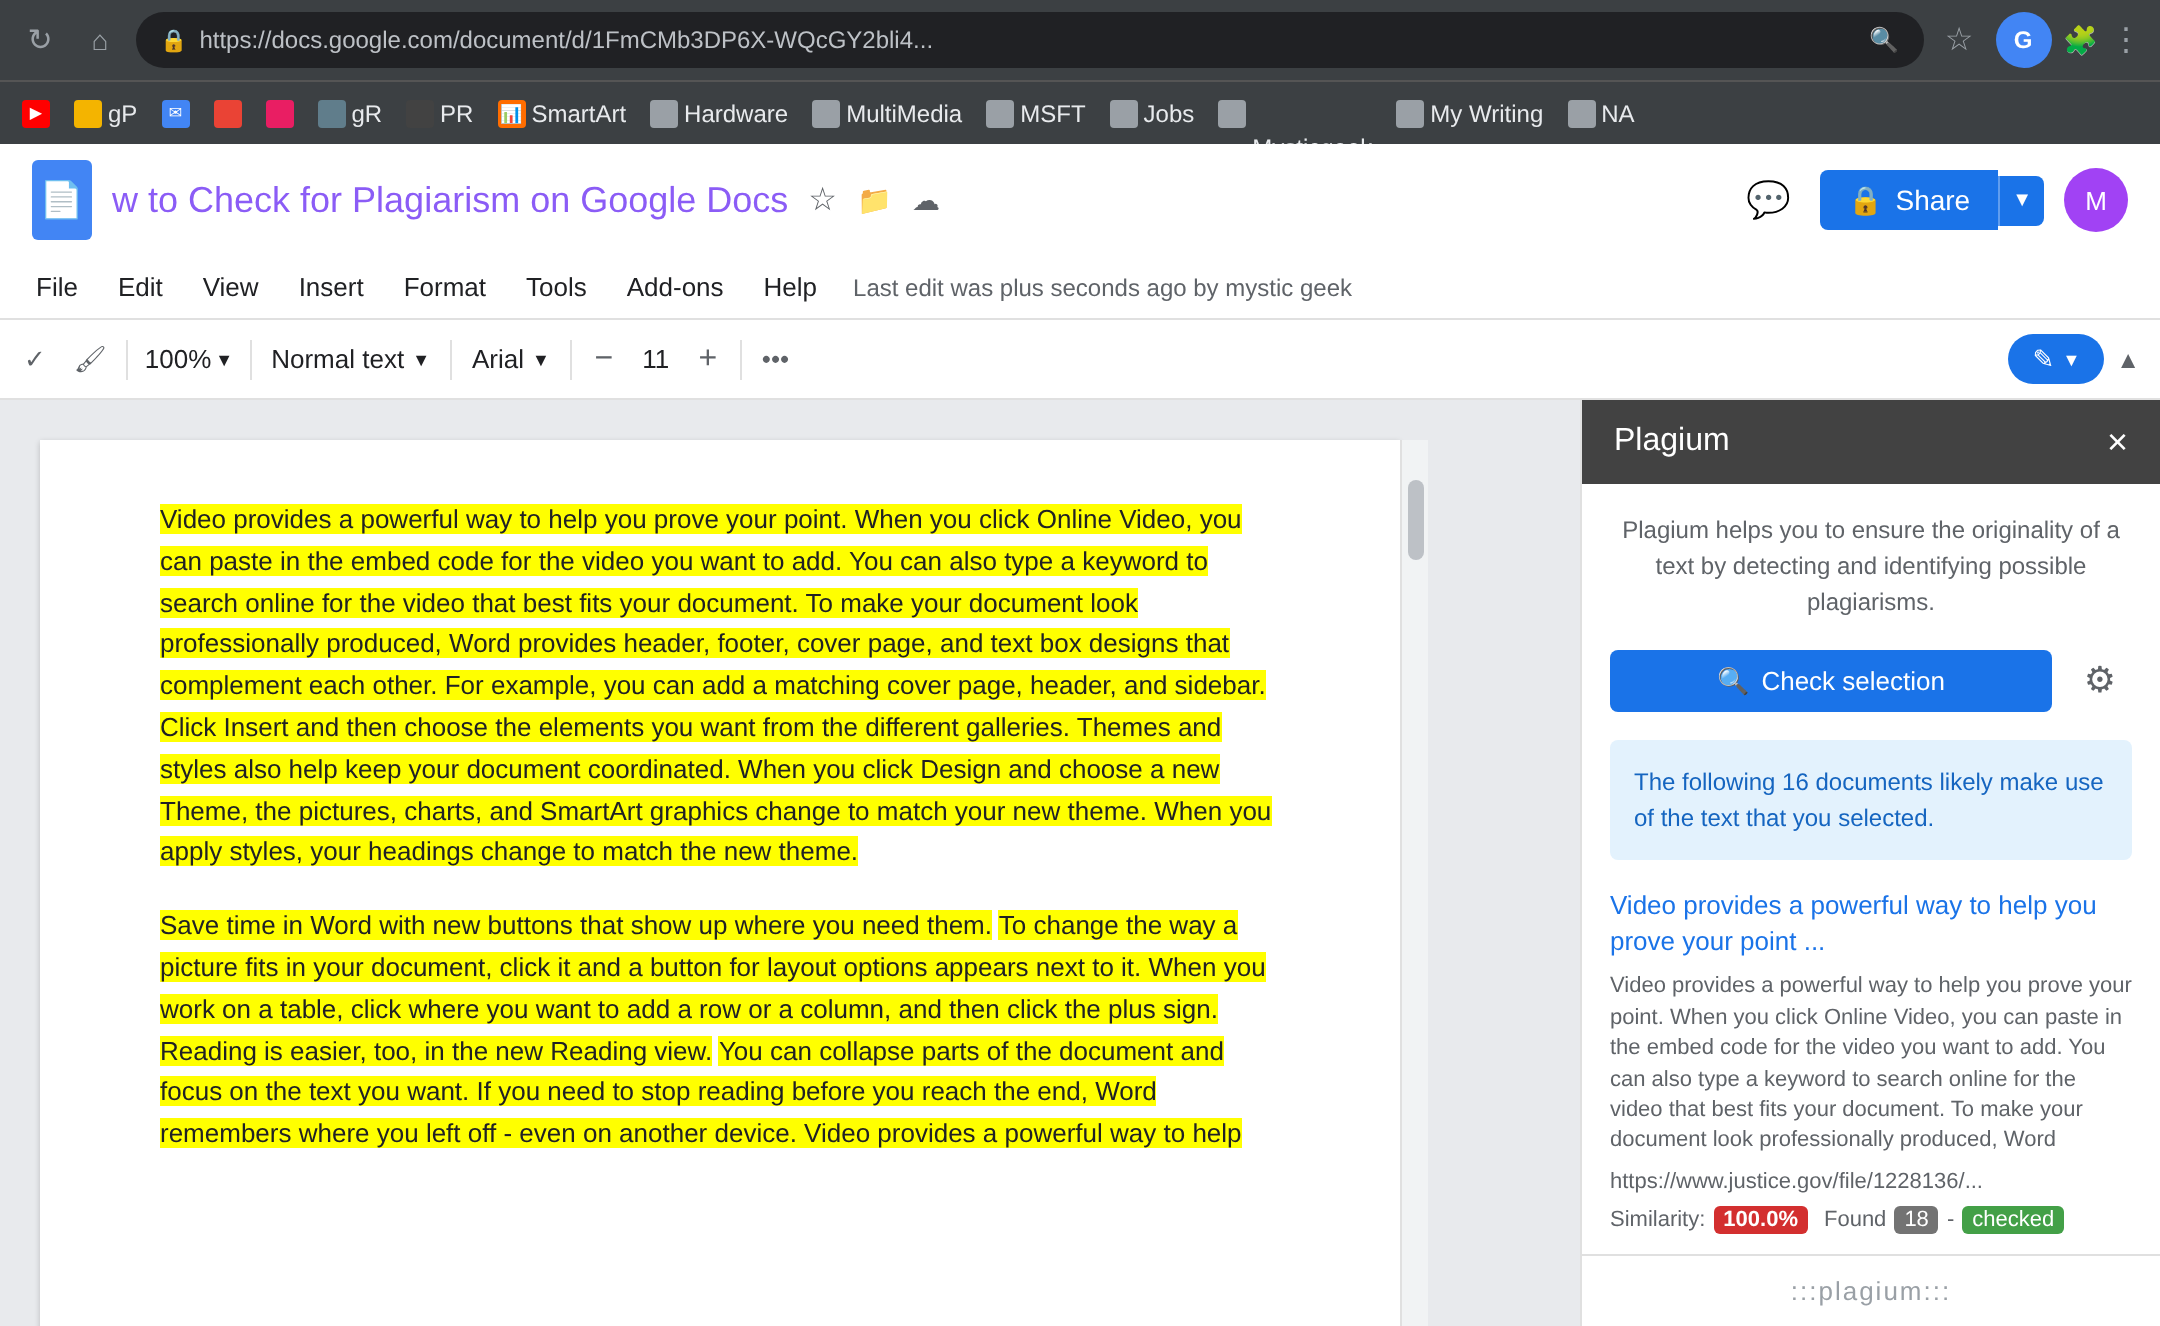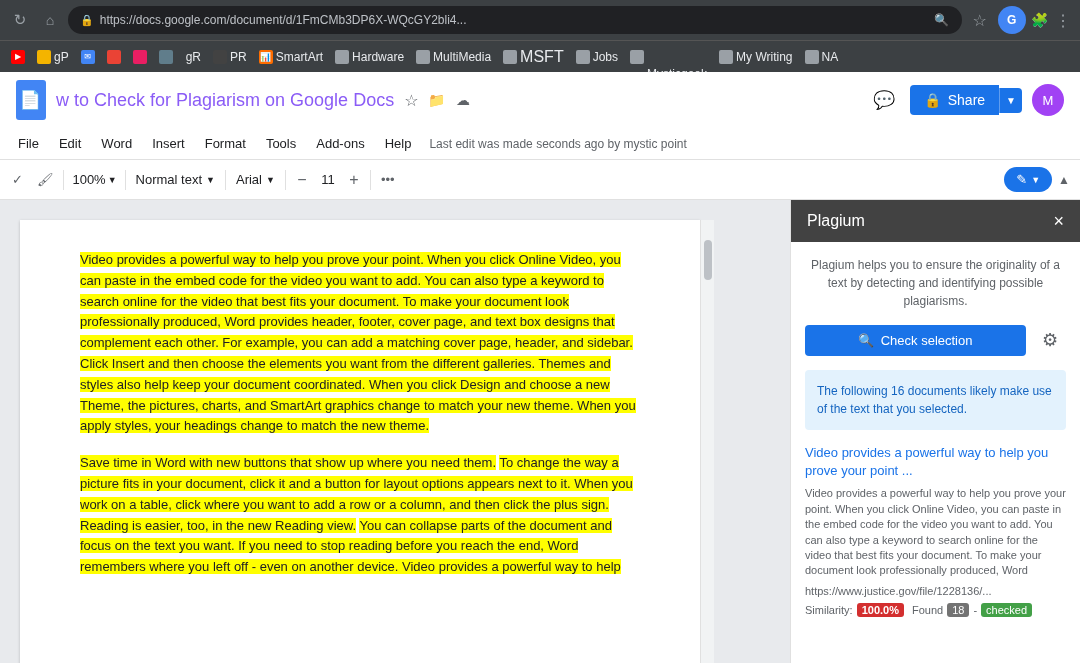--- a/index.html
+++ b/index.html
@@ -32,21 +32,21 @@
   </div>
   <div style="display:flex; align-items:center; gap:3px; padding:3px 5px; border-radius:4px; cursor:pointer;">
     <span style="background:#4285f4; width:14px; height:14px; border-radius:2px; display:inline-block; font-size:8px; display:flex; align-items:center; justify-content:center; color:white;">✉</span>
   </div>
   <div style="display:flex; align-items:center; gap:3px; padding:3px 5px; border-radius:4px; cursor:pointer; color:#e8eaed; font-size:12px;">
     <span style="background:#ea4335; width:14px; height:14px; border-radius:2px; display:inline-block;"></span>
   </div>
   <div style="display:flex; align-items:center; gap:3px; padding:3px 5px; border-radius:4px; cursor:pointer;">
     <span style="background:#e91e63; width:14px; height:14px; border-radius:2px; display:inline-block;"></span>
   </div>
-  <div style="display:flex; align-items:center; gap:13px; padding:3px 5px; border-radius:4px; cursor:pointer; color:#e8eaed; font-size:12px;">
+  <div style="display:flex; align-items:center; gap:3px; padding:3px 5px; border-radius:4px; cursor:pointer; color:#e8eaed; font-size:12px;">
     <span style="background:#607d8b; width:14px; height:14px; border-radius:2px; display:inline-block;"></span>
     <span style="font-size:12px;">gR</span>
   </div>
   <div style="display:flex; align-items:center; gap:3px; padding:3px 5px; border-radius:4px; cursor:pointer; color:#e8eaed; font-size:12px;">
     <span style="background:#424242; width:14px; height:14px; border-radius:2px; display:inline-block;"></span>
     <span style="font-size:12px;">PR</span>
   </div>
   <div style="display:flex; align-items:center; gap:3px; padding:3px 5px; border-radius:4px; cursor:pointer; color:#e8eaed; font-size:12px;">
     <span style="background:#ff6d00; width:14px; height:14px; border-radius:2px; display:inline-block; font-size:9px; display:flex; align-items:center; justify-content:center; color:white;">📊</span>
     <span style="font-size:12px;">SmartArt</span>
@@ -54,21 +54,21 @@
   <div style="display:flex; align-items:center; gap:3px; padding:3px 5px; border-radius:4px; cursor:pointer; color:#e8eaed; font-size:12px;">
     <span style="background:#9aa0a6; width:14px; height:14px; border-radius:2px; display:inline-block;"></span>
     <span style="font-size:12px;">Hardware</span>
   </div>
   <div style="display:flex; align-items:center; gap:3px; padding:3px 5px; border-radius:4px; cursor:pointer; color:#e8eaed; font-size:12px;">
     <span style="background:#9aa0a6; width:14px; height:14px; border-radius:2px; display:inline-block;"></span>
     <span style="font-size:12px;">MultiMedia</span>
   </div>
   <div style="display:flex; align-items:center; gap:3px; padding:3px 5px; border-radius:4px; cursor:pointer; color:#e8eaed; font-size:12px;">
     <span style="background:#9aa0a6; width:14px; height:14px; border-radius:2px; display:inline-block;"></span>
-    <span style="font-size:16px;">MSFT</span>
+    <span style="font-size:12px;">MSFT</span>
   </div>
   <div style="display:flex; align-items:center; gap:3px; padding:3px 5px; border-radius:4px; cursor:pointer; color:#e8eaed; font-size:12px;">
     <span style="background:#9aa0a6; width:14px; height:14px; border-radius:2px; display:inline-block;"></span>
     <span style="font-size:12px;">Jobs</span>
   </div>
   <div style="display:flex; align-items:center; gap:3px; padding:3px 5px; border-radius:4px; cursor:pointer; color:#e8eaed; font-size:12px;">
     <span style="background:#9aa0a6; width:14px; height:14px; border-radius:2px; display:inline-block;"></span>
     <span style="font-size:12px;margin-top:35px;">Mysticgeek</span>
   </div>
   <div style="display:flex; align-items:center; gap:3px; padding:3px 5px; border-radius:4px; cursor:pointer; color:#e8eaed; font-size:12px;">
@@ -97,27 +97,27 @@
     <button style="background:#1a73e8; color:white; border:none; border-left:1px solid rgba(255,255,255,0.3); border-radius:0 4px 4px 0; padding:7px 6px; cursor:pointer; font-size:10px;">▼</button>
   </div>
   <div style="width:32px; height:32px; border-radius:50%; background:#a142f4; display:flex; align-items:center; justify-content:center; color:white; font-size:13px; font-weight:500; cursor:pointer;">
     <span>M</span>
   </div>
 </div>
 
 <div style="background:#fff; height:32px; display:flex; align-items:center; padding:0 8px; border-bottom:1px solid #e0e0e0;">
   <div style="padding:4px 10px; font-size:13px; color:#202124; cursor:pointer; border-radius:4px;">File</div>
   <div style="padding:4px 10px; font-size:13px; color:#202124; cursor:pointer; border-radius:4px;">Edit</div>
-  <div style="padding:4px 10px; font-size:13px; color:#202124; cursor:pointer; border-radius:4px;">Word</div>
+  <div style="padding:4px 10px; font-size:13px; color:#202124; cursor:pointer; border-radius:4px;">View</div>
   <div style="padding:4px 10px; font-size:13px; color:#202124; cursor:pointer; border-radius:4px;">Insert</div>
   <div style="padding:4px 10px; font-size:13px; color:#202124; cursor:pointer; border-radius:4px;">Format</div>
   <div style="padding:4px 10px; font-size:13px; color:#202124; cursor:pointer; border-radius:4px;">Tools</div>
   <div style="padding:4px 10px; font-size:13px; color:#202124; cursor:pointer; border-radius:4px;">Add-ons</div>
   <div style="padding:4px 10px; font-size:13px; color:#202124; cursor:pointer; border-radius:4px;">Help</div>
-  <div style="color:#5f6368; font-size:12px; margin-left:8px;">Last edit was made seconds ago by mystic point</div>
+  <div style="color:#5f6368; font-size:12px; margin-left:8px;">Last edit was plus seconds ago by mystic geek</div>
 </div>
 
 <div style="background:#fff; height:40px; display:flex; align-items:center; padding:0 6px; gap:2px; border-bottom:1px solid #e0e0e0; overflow:hidden;">
   <button style="border:none; background:none; cursor:pointer; color:#5f6368; padding:4px 6px; font-size:13px; border-radius:4px;">✓</button>
   <button style="border:none; background:none; cursor:pointer; color:#5f6368; padding:4px 6px; font-size:13px; border-radius:4px;">🖌</button>
   <div style="width:1px; height:20px; background:#e0e0e0; margin:0 2px;"></div>
   <div style="display:flex; align-items:center; gap:2px; padding:3px 4px; border-radius:4px; cursor:pointer; font-size:13px; color:#202124;">
     <span>100%</span>
     <span style="font-size:9px;">▼</span>
   </div>
@@ -195,15 +195,18 @@
           <span style="color:#5f6368;">Similarity:</span>
           <span style="background:#d32f2f; color:white; padding:1px 5px; border-radius:3px; font-size:11px; font-weight:bold;">100.0%</span>
           <span style="color:#5f6368; margin-left:4px;">Found</span>
           <span style="background:#737373; color:white; padding:1px 5px; border-radius:3px; font-size:11px;">18</span>
           <span style="color:#5f6368;">-</span>
           <span style="background:#43a047; color:white; padding:1px 5px; border-radius:3px; font-size:11px;">checked</span>
         </div>
       </div>
     </div>
 
+    <div style="text-align:center; padding:10px; border-top:1px solid #e0e0e0; flex-shrink:0;">
+      <span style="font-size:13px; color:#9aa0a6; letter-spacing:1px;">:::plagium:::</span>
+    </div>
   </div>
 
 </div>
 
 </body></html>

